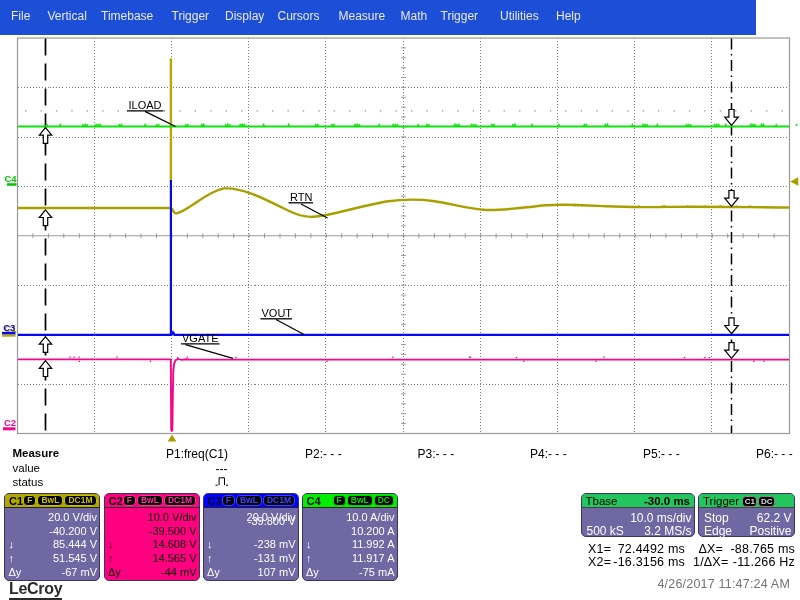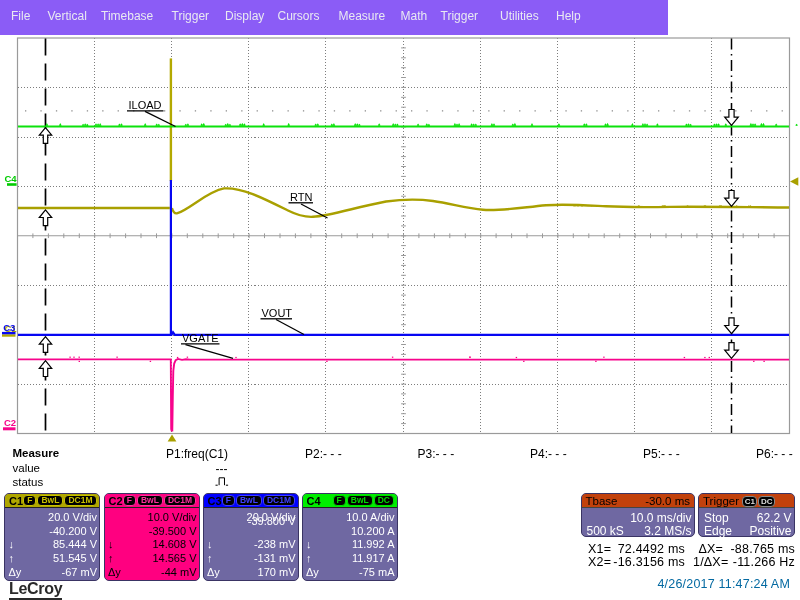--- a/index.html
+++ b/index.html
@@ -1,27 +1,27 @@
 <!DOCTYPE html>
 <html><head><meta charset="utf-8"><style>
 *{margin:0;padding:0;box-sizing:border-box}
 html,body{width:800px;height:600px;background:#fff;font-family:"Liberation Sans",sans-serif;overflow:hidden;position:relative}
-.menu{position:absolute;left:0;top:0;width:668px;height:35px;background:#8b5cf6}
+.menu{position:absolute;left:0;top:0;width:756px;height:35px;background:#1d4ed8}
 .menu span{position:absolute;top:9px;font-size:12px;color:#e9e9f2}
 .mrow span{position:absolute;font-size:12px;color:#000}
 .chb{position:absolute;top:493px;width:96px;height:87.5px;border-radius:5px;border:1px solid #3a3464;font-size:11px}
 .chh{position:absolute;left:0;top:0;right:0;height:13.5px;border-radius:4px 4px 0 0;border-bottom:1px solid #222}
 .chh em{position:absolute;left:4px;top:1px;font-style:normal;font-weight:bold;font-size:11px;color:#000}
 .bds{position:absolute;right:2.5px;top:1px}
 .bds i{display:inline-block;font-style:normal;font-weight:bold;font-size:8.5px;background:#000;border:1px solid;border-radius:4px;padding:0 3px;height:11px;line-height:9.5px;margin-left:1px;vertical-align:top}
 .cr{position:absolute;left:3.5px;right:2px;height:13.5px}
 .cr s{text-decoration:none;position:absolute;left:0;top:0}
 .cr b{font-weight:normal;position:absolute;right:0;top:0}
 .tbox{position:absolute;top:493px;border-radius:5px;border:1px solid #3a3464;background:#6f68a2;height:44px;font-size:12px;color:#fff}
-.tbh{position:absolute;left:0;top:0;right:0;height:13.5px;border-radius:4px 4px 0 0;background:#c2410c;color:#000;border-bottom:1px solid #444;font-size:11.5px}
+.tbh{position:absolute;left:0;top:0;right:0;height:13.5px;border-radius:4px 4px 0 0;background:#22c55e;color:#000;border-bottom:1px solid #444;font-size:11.5px}
 .tr{position:absolute;left:5px;right:2.5px;height:13px}
 .tr s{text-decoration:none;position:absolute;left:0;top:0}
 .tr b{font-weight:normal;position:absolute;right:0;top:0}
 .xr span{position:absolute;font-size:12.5px;color:#000;letter-spacing:0.2px}
 .xr .rv{text-align:right}
 .lb{stroke:#000;stroke-width:1.3}
 .gd{stroke:#7d7d7d;stroke-width:1;stroke-dasharray:1 2}
 .tbh s,.tbh b{text-decoration:none;font-weight:normal}
 .cur{fill:#fff;stroke:#000;stroke-width:1.2}
 </style></head>
@@ -220,21 +220,21 @@
     <div class="cr" style="top:44.4px">
       <s>↓</s>
       <b>-238 mV</b>
     </div>
     <div class="cr" style="top:58.3px">
       <s>↑</s>
       <b>-131 mV</b>
     </div>
     <div class="cr" style="top:72.2px">
       <s>Δy</s>
-      <b>170 mV</b>
+      <b>107 mV</b>
     </div>
   </div>
 <div class="chb" style="left:301.5px;background:#6f68a2;color:#fff">
 <div class="chh" style="background:#00ee00">
       <em>C4</em>
       <span class="bds"><i style="color:#00dc00;border-color:#00dc00">F</i><i style="color:#00dc00;border-color:#00dc00">BwL</i><i style="color:#00dc00;border-color:#00dc00">DC</i></span>
     </div>
     <div class="cr" style="top:16.6px">
       <s></s>
       <b>10.0 A/div</b>
@@ -252,21 +252,21 @@
       <b>11.917 A</b>
     </div>
     <div class="cr" style="top:72.2px">
       <s>Δy</s>
       <b>-75 mA</b>
     </div>
   </div>
 <div class="tbox" style="left:580.5px;width:114.5px">
 <div class="tbh">
       <s style="position:absolute;left:4px;top:0.5px">Tbase</s>
-      <b style="position:absolute;right:4px;top:0.5px;font-weight:normal">-30.0 ms</b>
+      <b style="position:absolute;right:4px;top:0.5px;font-weight:bold">-30.0 ms</b>
     </div>
 <div class="tr" style="top:16.5px">
       <b>10.0 ms/div</b>
     </div>
 <div class="tr" style="top:30px">
       <s>500 kS</s>
       <b>3.2 MS/s</b>
     </div>
 </div>
 <div class="tbox" style="left:698px;width:97px">
@@ -287,12 +287,12 @@
 <span style="left:588px;top:541.5px">X1=</span>
     <span class="rv" style="left:600px;top:541.5px;width:85px">72.4492 ms</span>
 <span style="left:588px;top:555px">X2=</span>
     <span class="rv" style="left:600px;top:555px;width:85px">-16.3156 ms</span>
 <span style="left:698.5px;top:541.5px">ΔX=</span>
     <span class="rv" style="left:725px;top:541.5px;width:70px">-88.765 ms</span>
 <span style="left:693px;top:555px">1/ΔX=</span>
     <span class="rv" style="left:725px;top:555px;width:70px">-11.266 Hz</span>
 </div>
 <div style="position:absolute;left:9px;top:580px;font-size:16px;font-weight:bold;color:#2a2a2a;letter-spacing:-0.3px;border-bottom:2px solid #2a2a2a;padding-bottom:0px">LeCroy</div>
-<div style="position:absolute;right:10px;top:576.5px;font-size:12.5px;letter-spacing:0.2px;color:#0369a1">4/26/2017 11:47:24 AM</div>
+<div style="position:absolute;right:10px;top:576.5px;font-size:12.5px;letter-spacing:0.2px;color:#737373">4/26/2017 11:47:24 AM</div>
 </body></html>

